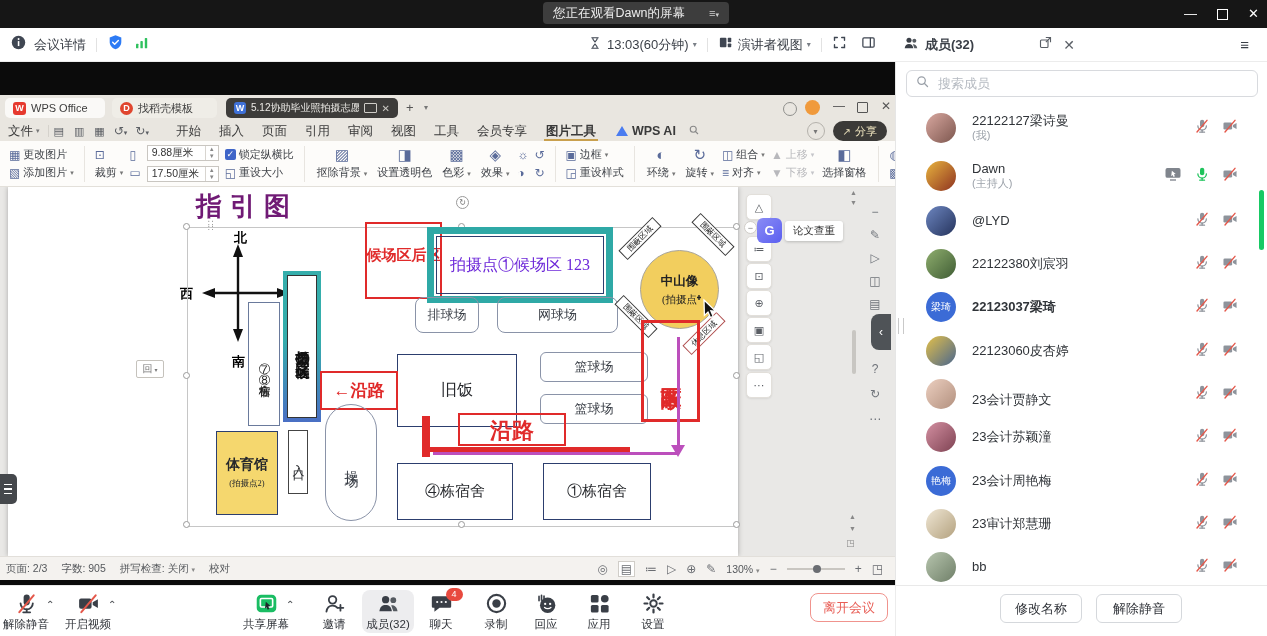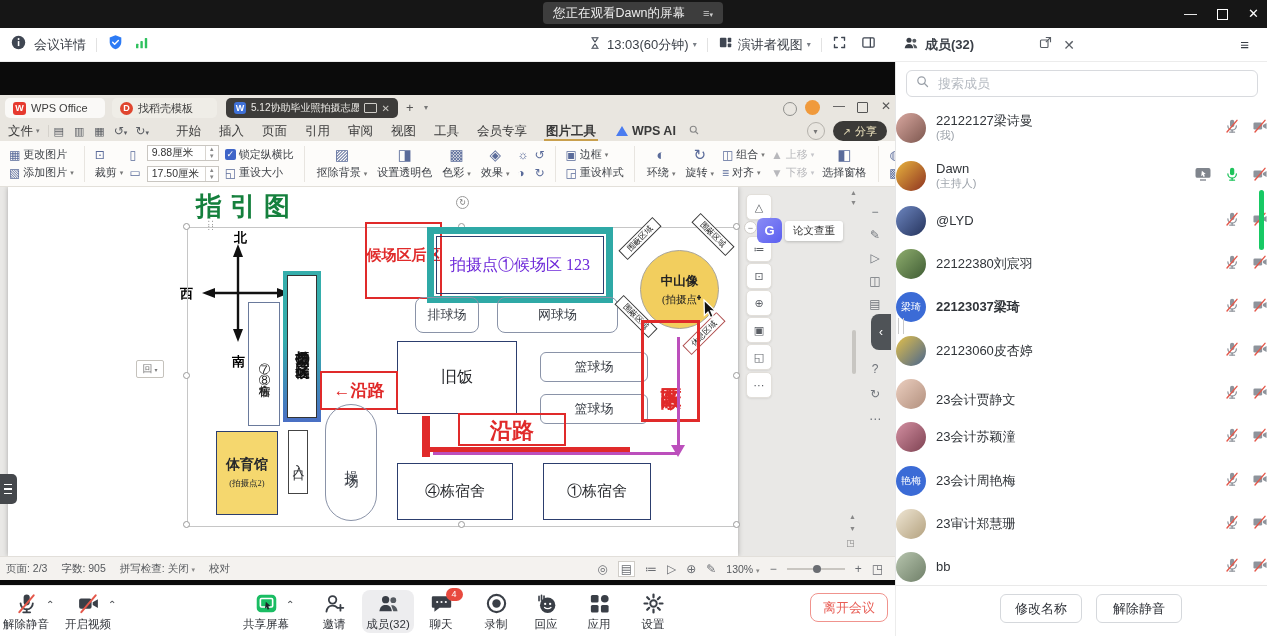--- a/index.html
+++ b/index.html
@@ -4,21 +4,21 @@
 <style>
   html,body{margin:0;padding:0;background:#222;}
   .stage{position:relative;width:1267px;height:636px;overflow:hidden;background:#fff;
          font-family:"Liberation Sans","DejaVu Sans",sans-serif;-webkit-font-smoothing:antialiased;}
   .abs{position:absolute;}
   .flex{display:flex;align-items:center;}
   .serif{font-family:"Liberation Serif","DejaVu Serif",serif;}
   
   #topbar{left:0;top:0;width:1267px;height:28px;background:#161616;}
   #banner{left:543px;top:2px;height:22px;padding:0 10px;background:#3d3d3d;border-radius:4px;
-          color:#ececec;font-size:12.5px;display:flex;align-items:center;gap:18px;}
+          color:#ececec;font-size:12.5px;display:flex;align-items:center;gap:24px;}
   .winbtn{color:#fff;font-size:13px;line-height:28px;cursor:default;}
   
   #mheader{left:0;top:28px;width:1267px;height:34px;background:#fff;border-bottom:1px solid #ececec;box-sizing:border-box;}
   .hdr-txt{font-size:13px;color:#3a3f47;}
   .vdiv{width:1px;height:14px;background:#e2e2e2;margin:0 10px;}
   .caret{font-size:8px;color:#7a7f86;margin-left:4px;}
   
   #shared{left:0;top:62px;width:895px;height:523px;background:#0b0b0b;overflow:hidden;}
   #wps{left:0;top:33px;width:895px;height:485px;background:#fdfcfa;}
   #wtabs{left:0;top:0;width:895px;height:26px;background:#e9e6e0;}
@@ -67,21 +67,21 @@
          box-shadow:0 1px 2px rgba(0,0,0,.08);display:flex;align-items:center;justify-content:center;
          font-size:11px;color:#5a5e64;}
   .rrail{position:absolute;width:18px;height:18px;display:flex;align-items:center;justify-content:center;
          font-size:12px;color:#6f737a;}
   
   #panel{left:895px;top:62px;width:372px;height:523px;background:#fff;border-left:1px solid #e6e6e6;box-sizing:border-box;}
   #searchbox{position:absolute;left:10px;top:8px;width:352px;height:27px;border:1px solid #d8dade;border-radius:6px;
              box-sizing:border-box;display:flex;align-items:center;padding:0 8px;gap:6px;background:#fff;}
   #searchbox input{border:none;outline:none;flex:1;font-size:13px;color:#333;background:transparent;}
   #searchbox input::placeholder{color:#b4b9c0;}
-  .mrow{position:absolute;left:0;width:372px;height:40px;display:flex;align-items:center;padding:0 0;box-sizing:border-box;gap:10px;}
+  .mrow{position:absolute;left:0;width:372px;height:40px;display:flex;align-items:center;padding:0 30px;box-sizing:border-box;gap:16px;}
   .avatar{width:30px;height:30px;border-radius:50%;flex:none;display:flex;align-items:center;justify-content:center;
           color:#fff;font-size:10px;overflow:hidden;}
   .mname{font-size:13px;color:#303439;line-height:1.25;}
   .mrole{font-size:11px;color:#9ba1a9;line-height:1.25;}
   .rowicons{margin-left:auto;display:flex;align-items:center;gap:12px;}
   
   #bbar{left:0;top:585px;width:1267px;height:51px;background:#fff;border-top:1px solid #e9e9e9;box-sizing:border-box;}
   .tb-item{position:absolute;top:3px;width:64px;height:45px;display:flex;flex-direction:column;align-items:center;
            justify-content:center;gap:2px;}
   .tb-label{font-size:11.5px;color:#2f3238;white-space:nowrap;}
@@ -373,21 +373,21 @@
               <span class="rb-ic">◍</span>
             </div>
             <div class="rb-cell">
               <span class="rb-ic">▩</span>
             </div>
           </div>
         </div>
       <div class="abs" id="wdoc">
         <div id="page"></div>
         <div id="maplayer" class="abs" style="left:0;top:0;width:895px;height:369px;">
-            <div class="abs serif" style="left: 196px; top: 2px; width: 140px; height: 30px; font-size: 26px; font-weight: bold; letter-spacing: 8px; color: #15803d; position: absolute;">指引图</div>
+            <div class="abs serif" style="left: 196px; top: 2px; width: 140px; height: 30px; font-size: 26px; font-weight: bold; letter-spacing: 8px; color: #701a75; position: absolute;">指引图</div>
             <div class="abs" style="left: 208px; top: 34px; width: 18px; height: 14px; color: rgb(154, 154, 154); font-size: 9px; letter-spacing: 1px; line-height: 5px; position: absolute;">∷<br>∷</div>
             <div class="abs" style="left: 178px; top: 43px; width: 135px; height: 140px; position: absolute;"><svg width="135" height="140" xmlns="http://www.w3.org/2000/svg">
       <line x1="60" y1="26" x2="60" y2="100" stroke="#111" stroke-width="2.4"></line>
       <polygon points="55,27 65,27 60,14" fill="#111"></polygon>
                 <polygon points="55,99 65,99 60,112" fill="#111"></polygon>
       <line x1="36" y1="63" x2="100" y2="63" stroke="#111" stroke-width="2.4"></line>
       <polygon points="37,58 37,68 24,63" fill="#111"></polygon>
                 <polygon points="99,58 99,68 112,63" fill="#111"></polygon>
       <text x="56" y="12" font-size="13" font-weight="bold" font-family="Liberation Serif,serif">北</text>
       <text x="54" y="136" font-size="13" font-weight="bold" font-family="Liberation Serif,serif">南</text>
@@ -422,21 +422,21 @@
             </div>
             <div class="m-rbox" style="left: 497px; top: 110px; width: 121px; height: 36px; position: absolute;">
               <span class="serif" style="font-size:13px;">网球场</span>
             </div>
             <div class="m-rbox" style="left: 540px; top: 165px; width: 108px; height: 30px; border-radius: 6px; position: absolute;">
               <span class="serif" style="font-size:13px;">篮球场</span>
             </div>
             <div class="m-rbox" style="left: 540px; top: 207px; width: 108px; height: 30px; border-radius: 6px; position: absolute;">
               <span class="serif" style="font-size:13px;">篮球场</span>
             </div>
-            <div class="m-box" style="left: 397px; top: 154px; width: 120px; height: 73px; position: absolute;">
+            <div class="m-box" style="left: 397px; top: 167px; width: 120px; height: 73px; position: absolute;">
               <span class="serif" style="font-size:16px;">旧饭</span>
             </div>
             <div class="abs" style="left: 640px; top: 63px; width: 79px; height: 79px; border-radius: 50%; background: rgb(242, 206, 94); border: 1.5px solid rgb(168, 164, 154); display: flex; flex-direction: column; align-items: center; justify-content: center; gap: 3px; position: absolute; box-sizing: border-box;">
               <span class="serif" style="font-size:12.5px;font-weight:bold;color:#222;">中山像</span>
               <span class="serif" style="font-size:10.5px;color:#222;">(拍摄点</span>
             </div>
             <div class="m-rot" style="left: 616px; top: 45px; width: 48px; height: 13px; transform: rotate(-45deg);">
               <span class="serif">围蔽区域</span>
             </div>
             <div class="m-rot" style="left: 689px; top: 41px; width: 48px; height: 13px; transform: rotate(45deg);">

